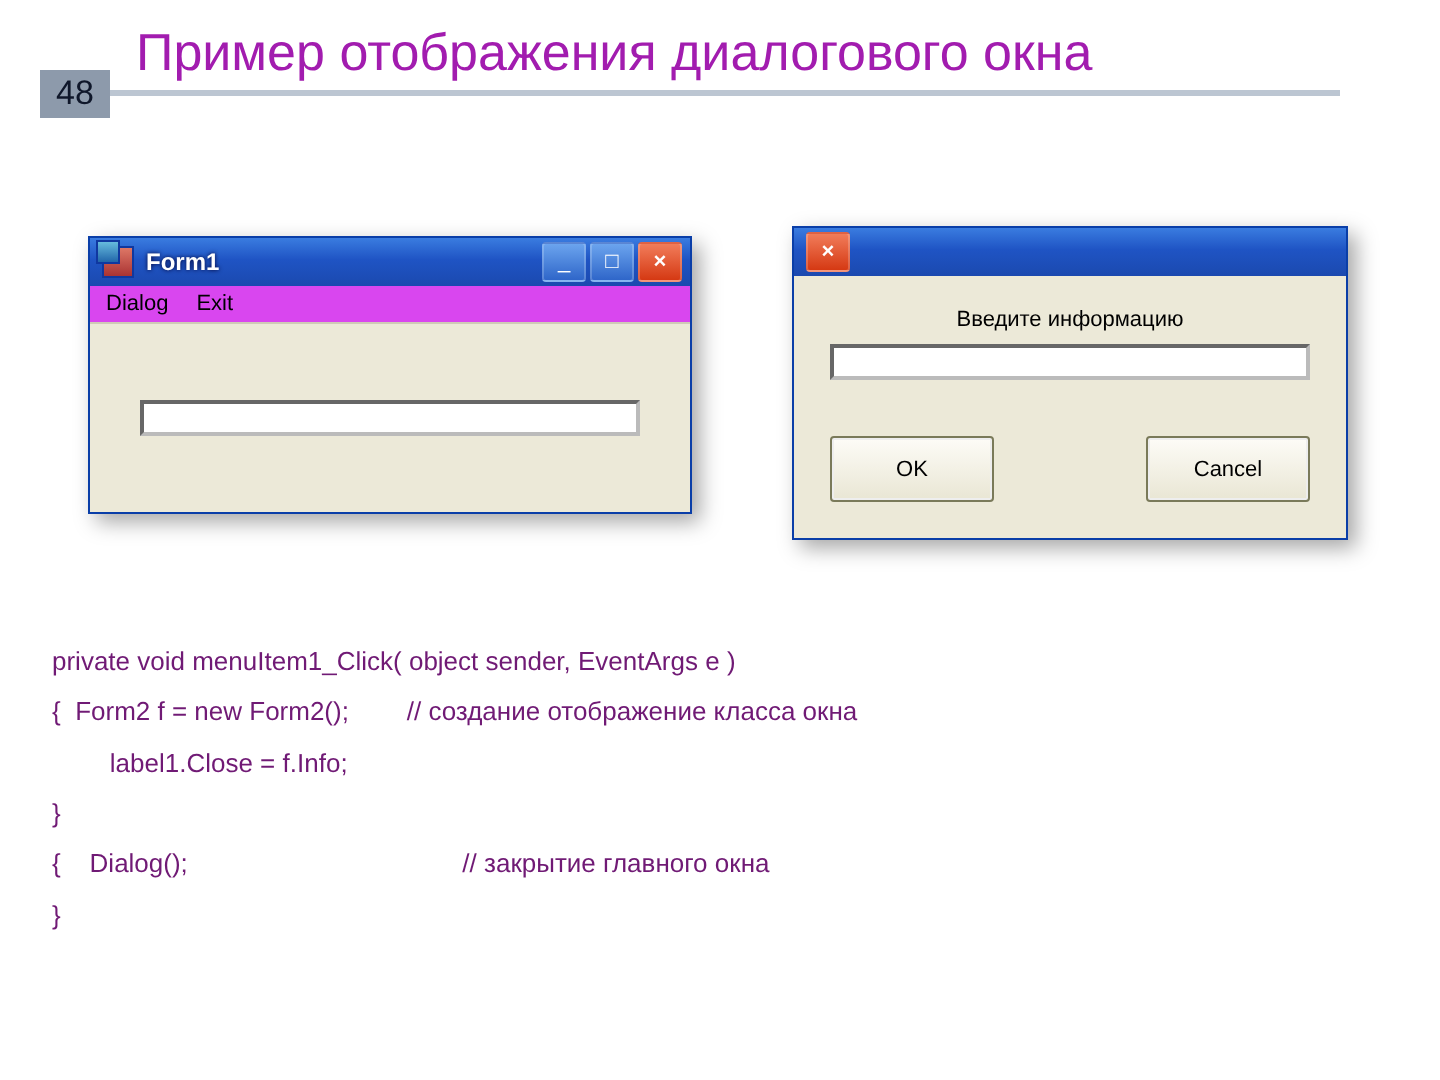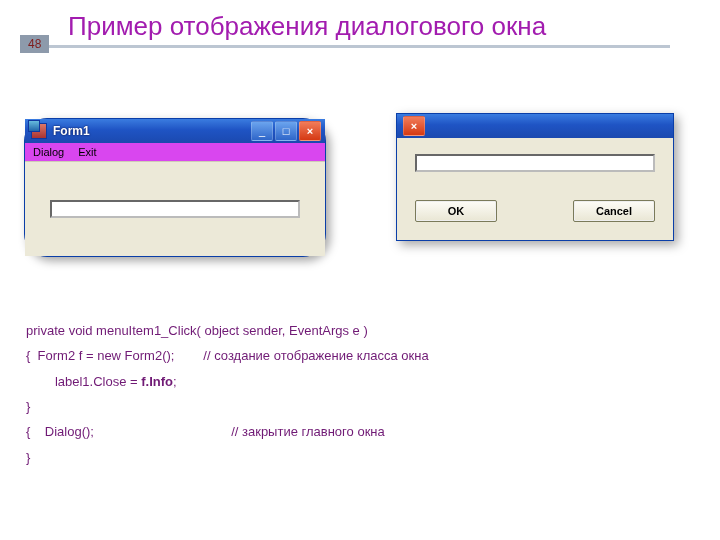--- a/index.html
+++ b/index.html
@@ -22,22 +22,22 @@
     background: #bcc6d2;
     margin: 4px 0 0 20px;
     width: 650px;
     position: relative;
   }
   .page-badge {
     position: absolute;
     left: 0;
     top: -10px;
     background: #8d9aab;
-    color: #7f1d1d;
-    font-size: 12px;
+    color: #0f172a;
+    font-size: 17px;
     padding: 2px 8px;
   }
 
   
   .xpwin {
     position: absolute;
     border: 1px solid #0a3ea8;
     background: #ece9d8;
     box-shadow: 4px 4px 10px rgba(0,0,0,.35);
   }
@@ -100,61 +100,60 @@
   }
   .sunken-input {
     width: 250px;
     height: 18px;
     background: #fff;
     border: 2px inset #bbb;
     box-sizing: border-box;
   }
 
   
-  #form1 { left: 24px; top: 118px; width: 300px; border-radius: 23px; }
+  #form1 { left: 44px; top: 118px; width: 300px; }
   #form1 .clientarea { height: 70px; display:flex; align-items:center; justify-content:center; }
 
   
   #form2 { left: 396px; top: 113px; width: 276px; }
   #form2 .clientarea { padding: 16px 18px 18px; }
   .label2 {
     font-size: 11px;
     text-align: center;
     margin-bottom: 6px;
   }
   .btnrow {
     display: flex;
     justify-content: space-between;
     margin-top: 28px;
   }
   .xpbutton {
     width: 82px;
-    height: 22px;
+    height: 33px;
     font-size: 11px;
     border: 1px solid #7a7a5a;
     background: linear-gradient(#fdfcf7,#e9e6d4);
     box-shadow: 0 0 0 1px #eee inset;
     border-radius: 2px;
     cursor: pointer;
-    font-weight: bold;
   }
 
   
   .code {
     position: absolute;
     left: 26px;
     top: 318px;
     width: 670px;
     font-family: "Segoe UI", Verdana, sans-serif;
     font-size: 13px;
     color: #701a75;
     line-height: 1.95;
   }
   .code .row { white-space: pre; }
-  .code b { font-weight: bold; text-align: right; }
+  .code b { font-weight: normal; text-align: right; }
 </style>
 </head>
 <body>
 
 <div class="title">Пример отображения диалогового окна</div>
 <div class="title-underline">
   <div class="page-badge">48</div>
 </div>
 
 <div id="form1" class="xpwin">
@@ -176,20 +175,21 @@
   </div>
 </div>
 
 <div id="form2" class="xpwin">
   <div class="titlebar">
     <div class="winbtns">
       <div class="winbtn close">×</div>
     </div>
   </div>
   <div class="clientarea">
+    <div class="label2">Введите информацию</div>
     <div class="sunken-input" style="width:100%;"></div>
     <div class="btnrow">
       <button class="xpbutton">OK</button>
       <button class="xpbutton">Cancel</button>
     </div>
   </div>
 </div>
 
 <div class="code">
   <div class="row">private void menuItem1_Click( object sender, EventArgs e )</div>

